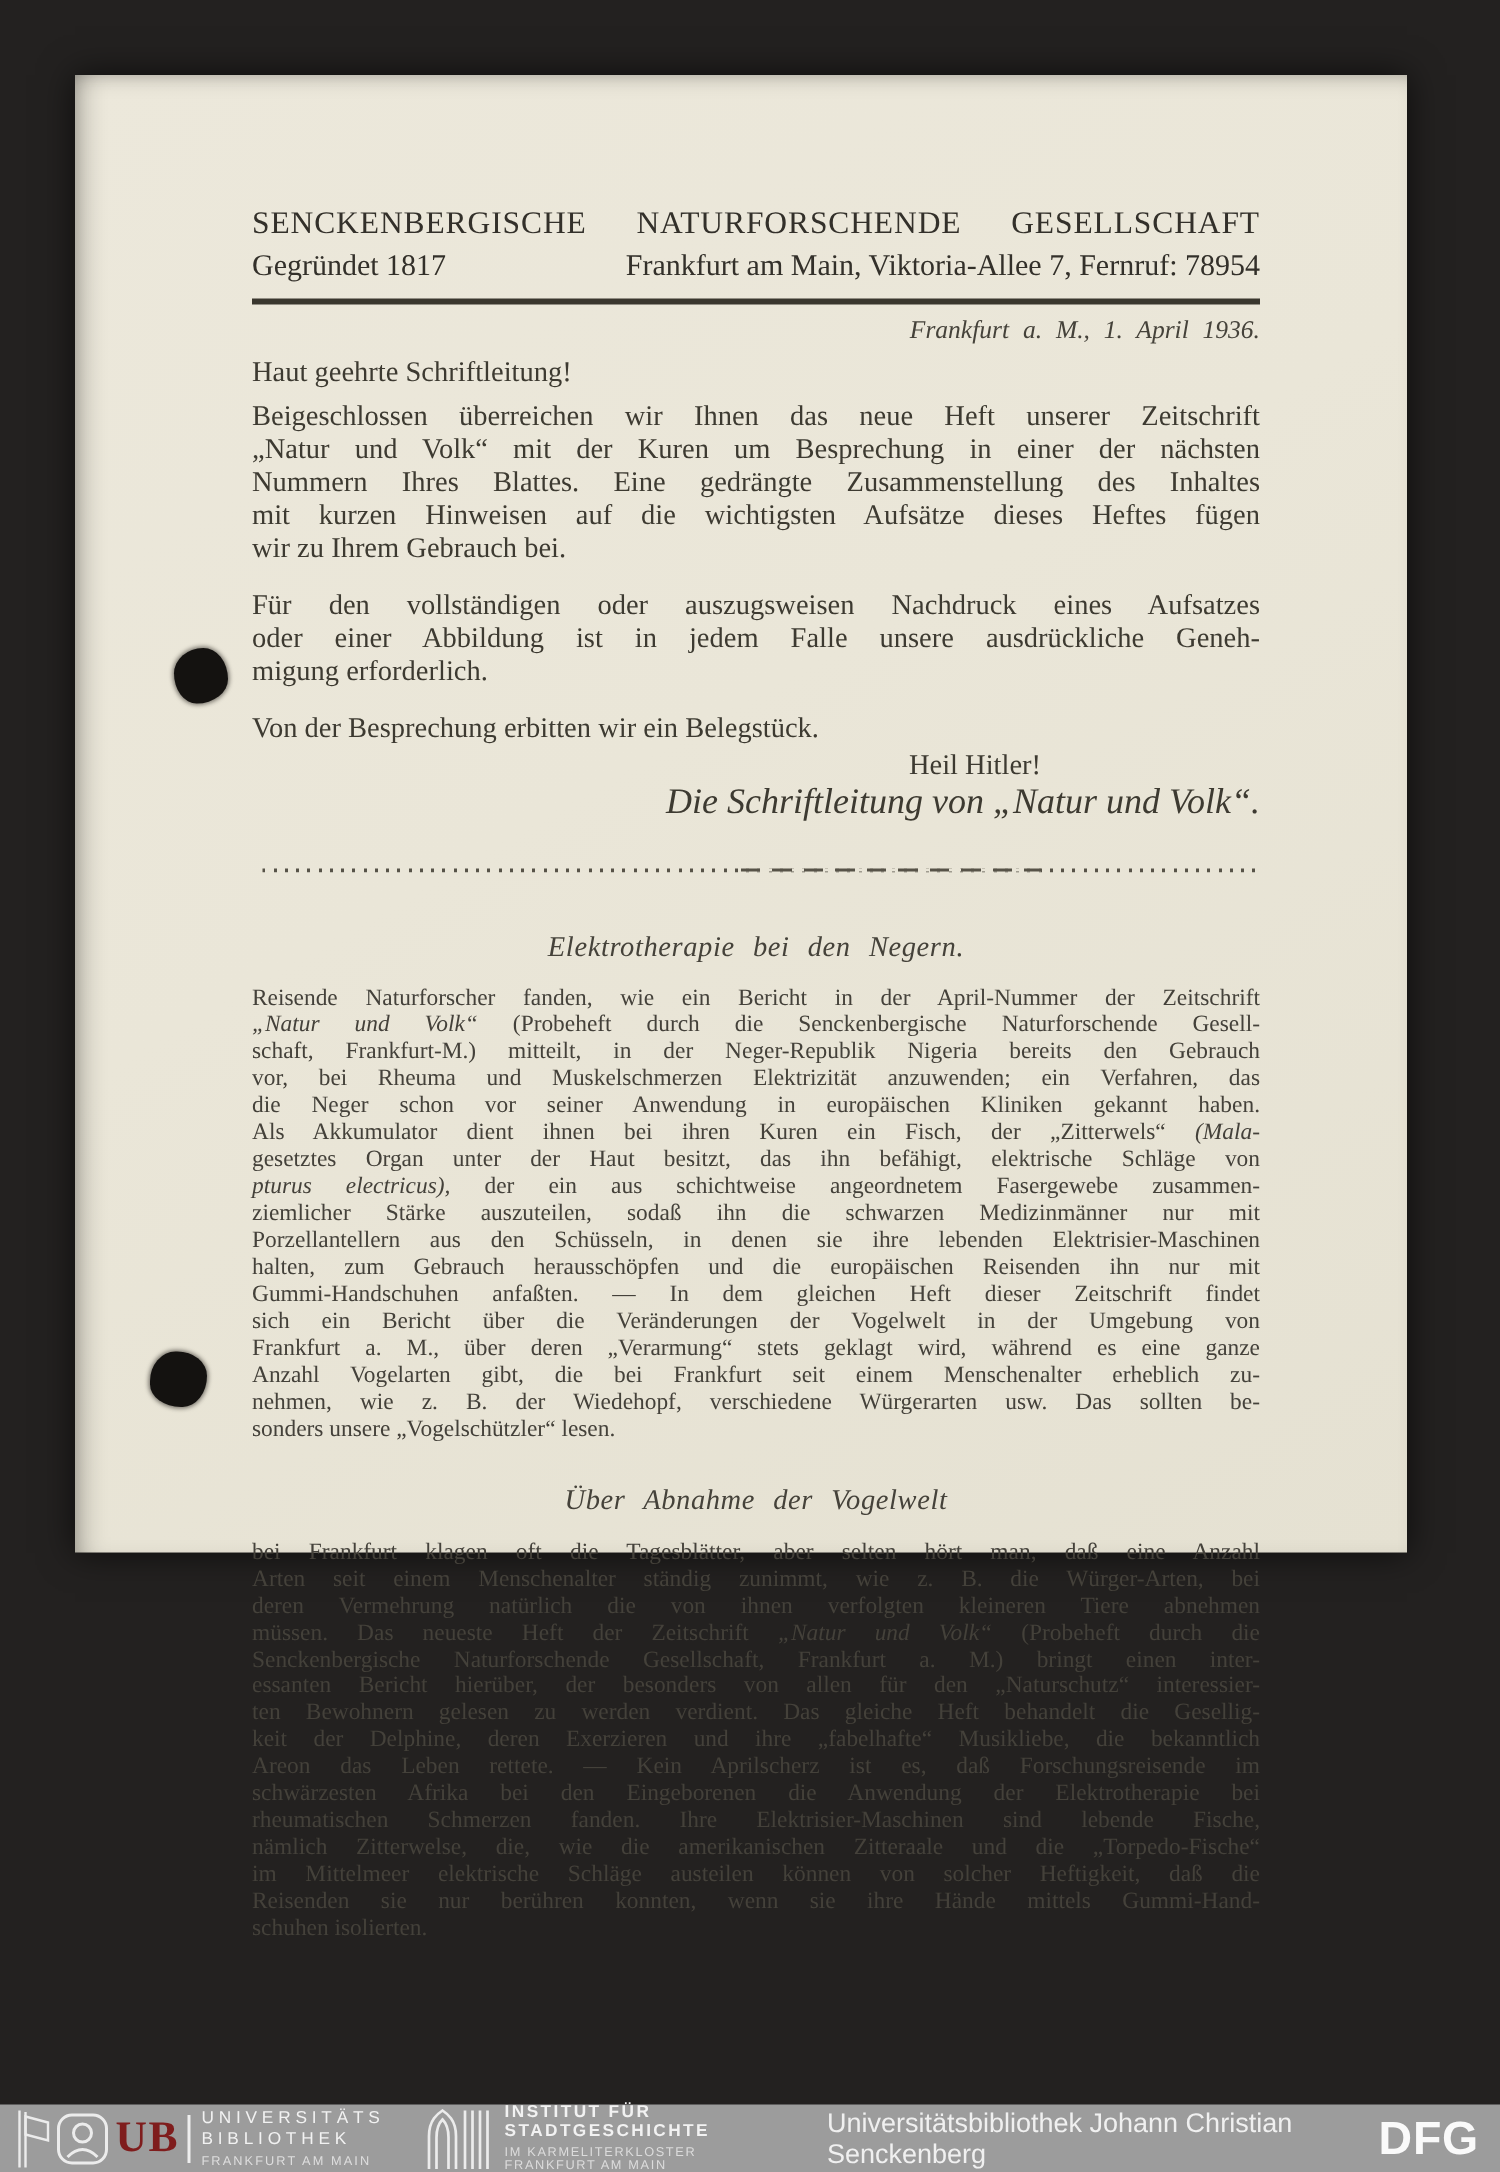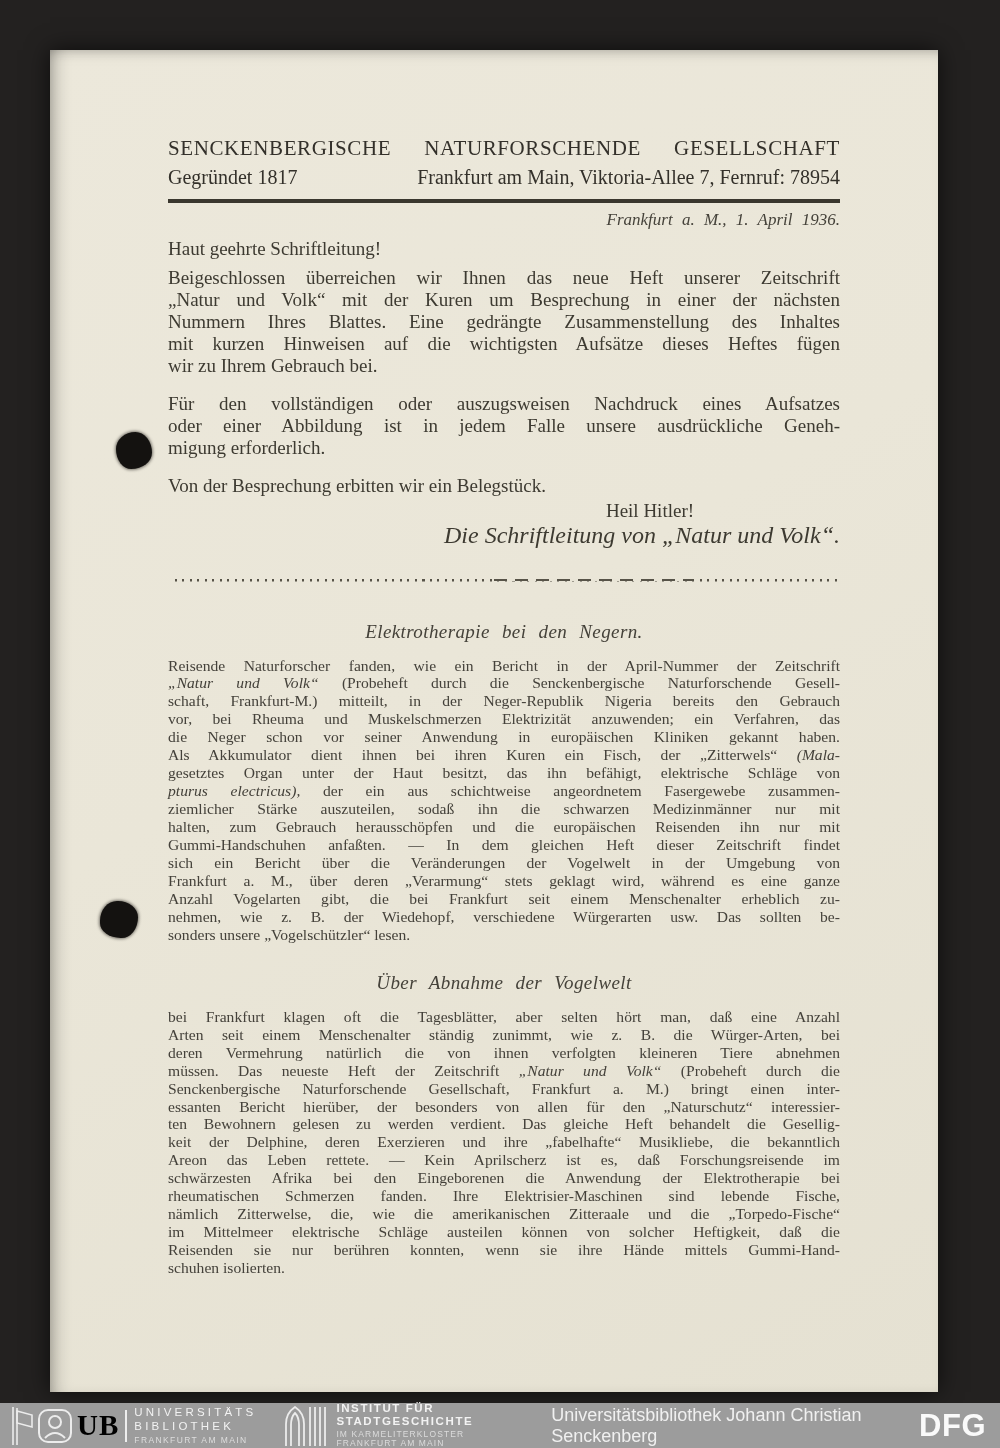--- a/index.html
+++ b/index.html
@@ -3,21 +3,21 @@
 <meta charset="utf-8">
 <style>
   html,body{margin:0;padding:0;}
   body{
     width:1000px;height:1448px;position:relative;overflow:hidden;
     background:#232120;
     font-family:"Liberation Serif", serif;
   }
   
   .paper{
-    position:absolute;left:50px;top:50px;width:888px;height:1342px;
+    position:absolute;left:50px;top:50px;width:888px;height:985px;
     background:linear-gradient(150deg,#ece8db 0%,#eae6d8 45%,#e5e1d2 100%);
     box-shadow:0 0 22px rgba(0,0,0,.65), inset 14px 0 20px -14px rgba(0,0,0,.45),
                inset 0 10px 16px -12px rgba(0,0,0,.35);
   }
   .content{position:absolute;left:118px;top:0;width:672px;color:#3d3a31;}
   .org-name{
     margin-top:85px;font-size:21px;line-height:26px;letter-spacing:.6px;
     color:#33302a;text-align:justify;text-align-last:justify;
   }
   .org-sub{margin-top:3px;font-size:20px;line-height:26px;color:#33302a;
@@ -55,21 +55,21 @@
   
   .footer{
     position:absolute;left:0;bottom:0;width:1000px;height:45px;background:#9c9c9c;
     display:flex;align-items:center;font-family:"Liberation Sans", sans-serif;color:#f2f2f2;
     padding:0;box-sizing:border-box;
   }
   .logo-group{display:flex;align-items:center;height:100%;}
   .ub{margin-left:10px;}
   .ub svg,.isg svg{display:block;}
   .ub-abbr{font-family:"Liberation Serif", serif;font-weight:bold;font-size:29px;
-    color:#000000;margin:0 6px 0 4px;letter-spacing:1px;}
+    color:#7f1d1d;margin:0 6px 0 4px;letter-spacing:1px;}
   .vbar{width:2px;height:32px;background:#eeeeee;margin-right:7px;}
   .stack{display:flex;flex-direction:column;justify-content:center;line-height:1;}
   .ub-l1{font-size:11.5px;letter-spacing:3.2px;margin-bottom:3px;}
   .ub-l2{font-size:11.5px;letter-spacing:3.2px;margin-bottom:3px;}
   .ub-l3{font-size:8.5px;letter-spacing:1.4px;color:#dedede;}
   .isg{margin-left:26px;}
   .isg-l1,.isg-l2{font-size:11.5px;font-weight:bold;letter-spacing:1.6px;margin-bottom:2px;}
   .isg-l3,.isg-l4{font-size:8.5px;letter-spacing:1.1px;color:#dcdcdc;margin-bottom:1px;}
   .lib-label{margin-left:78px;font-size:18px;color:#f0f0f0;}
   .dfg{margin-left:auto;margin-right:14px;font-size:31px;font-weight:bold;
@@ -114,20 +114,21 @@
     <div class="para article-par">
         <div class="jline">Reisende Naturforscher fanden, wie ein Bericht in der April-Nummer der Zeitschrift</div>
         <div class="jline"><span class="it">„Natur und Volk“</span><span> (Probeheft durch die Senckenbergische Naturforschende Gesell-</span></div>
         <div class="jline">schaft, Frankfurt-M.) mitteilt, in der Neger-Republik Nigeria bereits den Gebrauch</div>
         <div class="jline">vor, bei Rheuma und Muskelschmerzen Elektrizität anzuwenden; ein Verfahren, das</div>
         <div class="jline">die Neger schon vor seiner Anwendung in europäischen Kliniken gekannt haben.</div>
         <div class="jline"><span>Als Akkumulator dient ihnen bei ihren Kuren ein Fisch, der „Zitterwels“ </span><span class="it">(Mala-</span></div>
         <div class="jline">gesetztes Organ unter der Haut besitzt, das ihn befähigt, elektrische Schläge von</div>
         <div class="jline"><span class="it">pturus electricus),</span><span> der ein aus schichtweise angeordnetem Fasergewebe zusammen-</span></div>
         <div class="jline">ziemlicher Stärke auszuteilen, sodaß ihn die schwarzen Medizinmänner nur mit</div>
+        <div class="jline">Porzellantellern aus den Schüsseln, in denen sie ihre lebenden Elektrisier-Maschinen</div>
         <div class="jline">halten, zum Gebrauch herausschöpfen und die europäischen Reisenden ihn nur mit</div>
         <div class="jline">Gummi-Handschuhen anfaßten. — In dem gleichen Heft dieser Zeitschrift findet</div>
         <div class="jline">sich ein Bericht über die Veränderungen der Vogelwelt in der Umgebung von</div>
         <div class="jline">Frankfurt a. M., über deren „Verarmung“ stets geklagt wird, während es eine ganze</div>
         <div class="jline">Anzahl Vogelarten gibt, die bei Frankfurt seit einem Menschenalter erheblich zu-</div>
         <div class="jline">nehmen, wie z. B. der Wiedehopf, verschiedene Würgerarten usw. Das sollten be-</div>
         <div class="jline lastline">sonders unsere „Vogelschützler“ lesen.</div>
       </div>
     <h3 class="a-title second">Über Abnahme der Vogelwelt</h3>
     <div class="para article-par">

